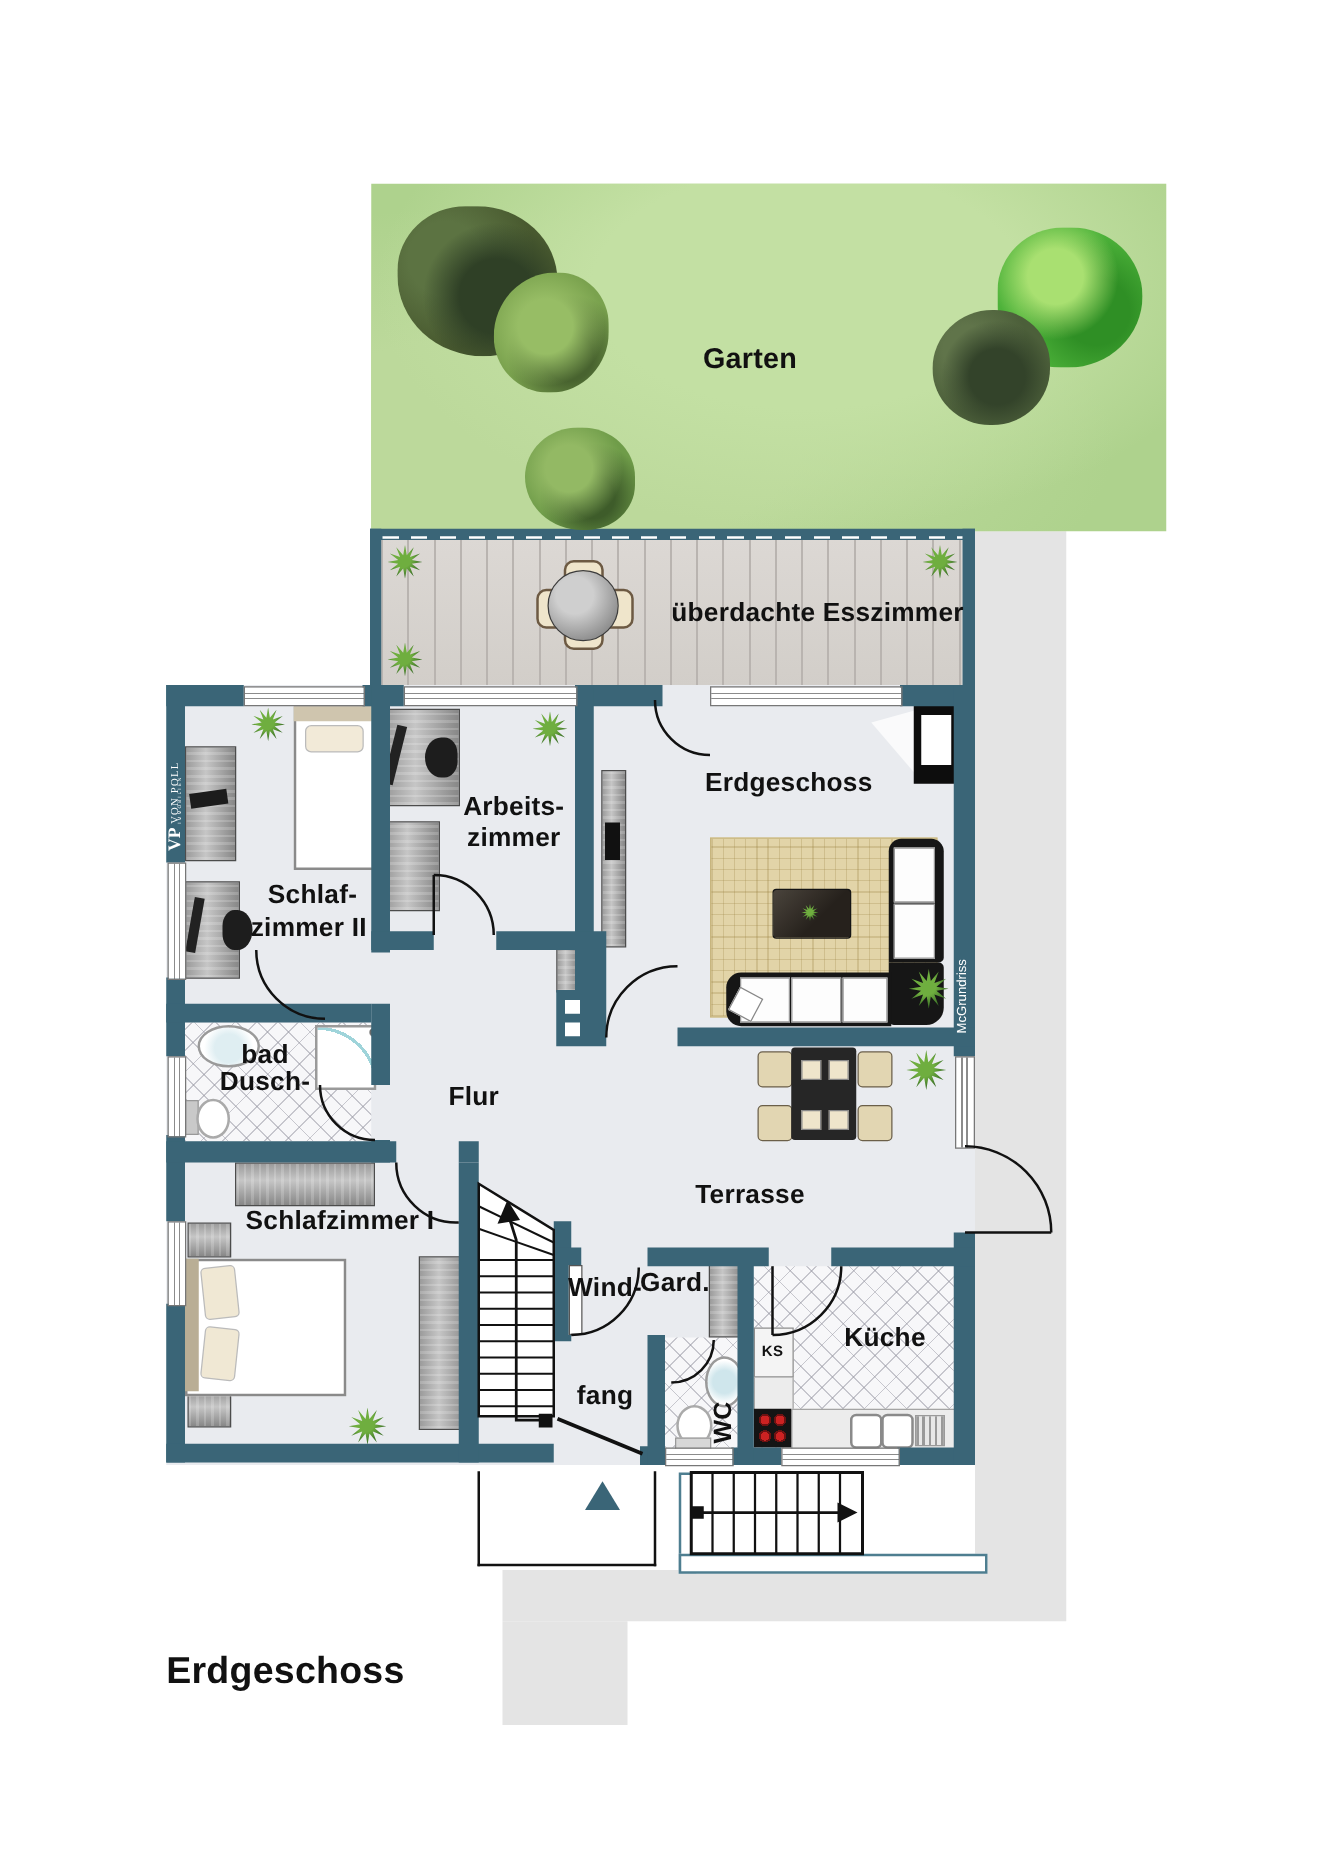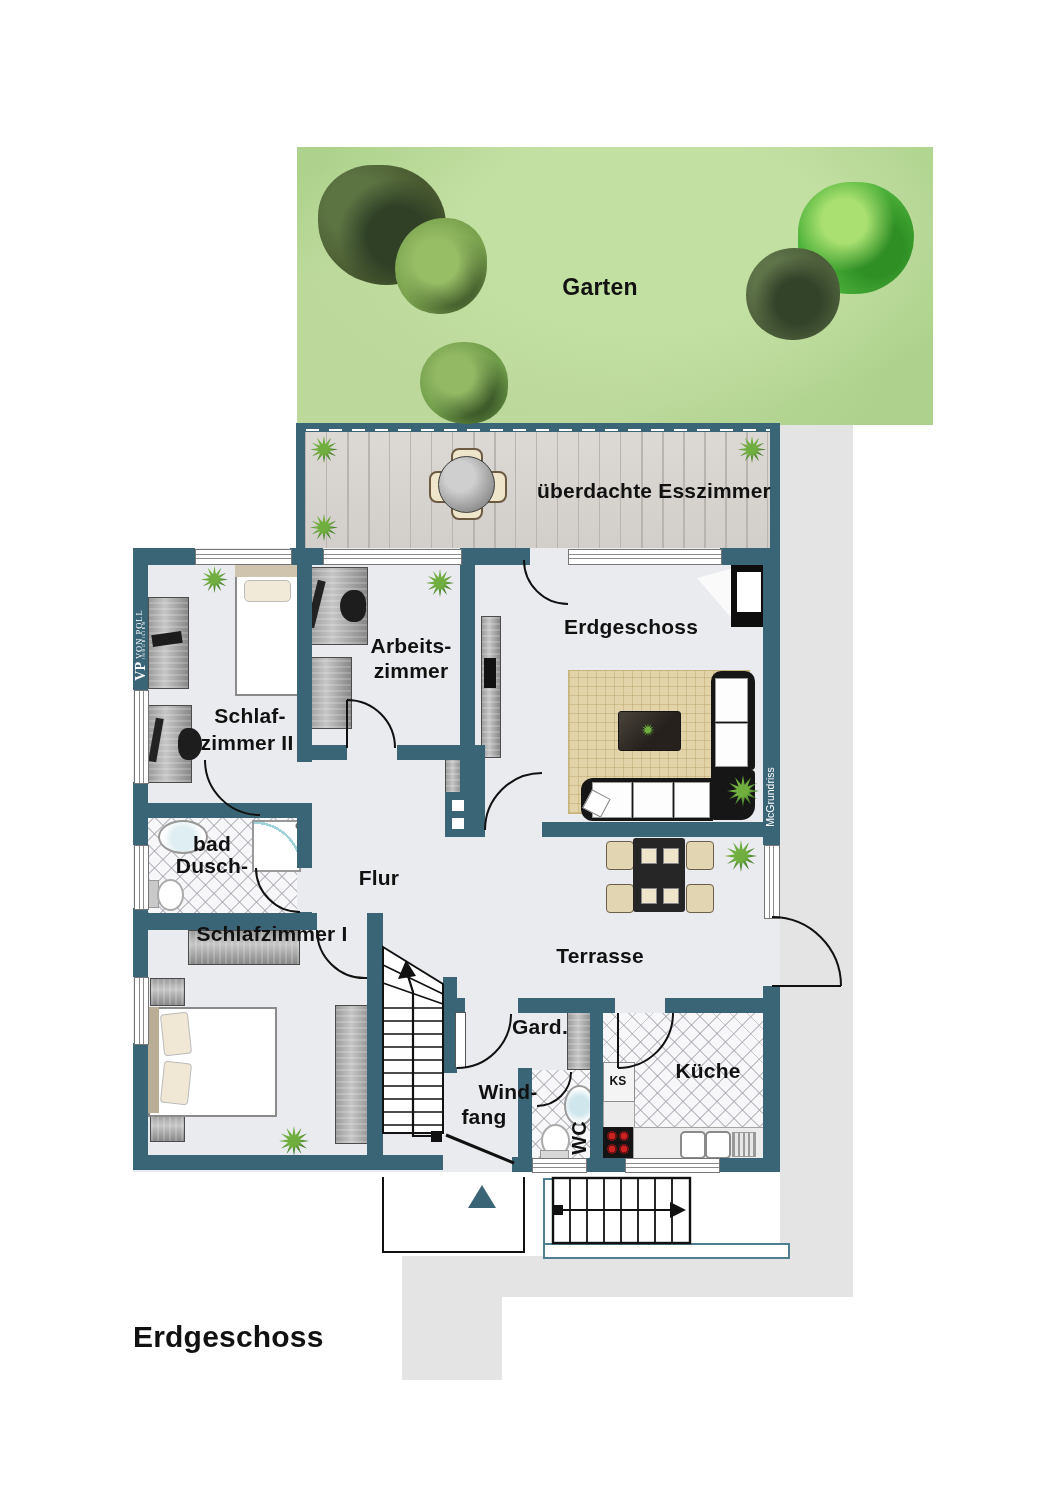--- a/index.html
+++ b/index.html
@@ -291,22 +291,22 @@
 
   <div class="lbl" style="left:631px;top:627px;">Erdgeschoss</div>
   <div class="lbl" style="left:411px;top:646px;">Arbeits-</div>
   <div class="lbl" style="left:411px;top:671px;">zimmer</div>
   <div class="lbl" style="left:250px;top:716px;">Schlaf-</div>
   <div class="lbl" style="left:247px;top:743px;">zimmer II</div>
   <div class="lbl" style="left:212px;top:866px;">Dusch-</div>
   <div class="lbl" style="left:212px;top:844px;">bad</div>
   <div class="lbl" style="left:379px;top:878px;">Flur</div>
   <div class="lbl" style="left:600px;top:956px;">Terrasse</div>
-  <div class="lbl" style="left:272px;top:934px;">Schlafzimmer I</div>
-  <div class="lbl" style="left:484px;top:1092px;margin-left:24px;">Wind-</div>
+  <div class="lbl" style="left:272px;top:977px;">Schlafzimmer I</div>
+  <div class="lbl" style="left:484px;top:1031px;">Wind-</div>
   <div class="lbl" style="left:484px;top:1117px;">fang</div>
   <div class="lbl" style="left:540px;top:1027px;">Gard.</div>
   <div class="lbl" style="left:708px;top:1071px;">Küche</div>
   <div class="lbl" style="left:579px;top:1138px;font-size:20px;transform:translate(-50%,-50%) rotate(-90deg);">WC</div>
   <div class="lbl" style="left:133px;top:1337px;transform:translate(0,-50%);font-size:30px;">Erdgeschoss</div>
 
   <div class="abs" style="left:95px;top:637px;width:92px;height:16px;z-index:25;transform:rotate(-90deg);
               display:flex;align-items:center;justify-content:center;gap:3px;color:#fff;">
     <span style="font-family:'Liberation Serif',serif;font-size:14px;font-weight:bold;">VP</span>
     <span style="display:flex;flex-direction:column;line-height:1;">

